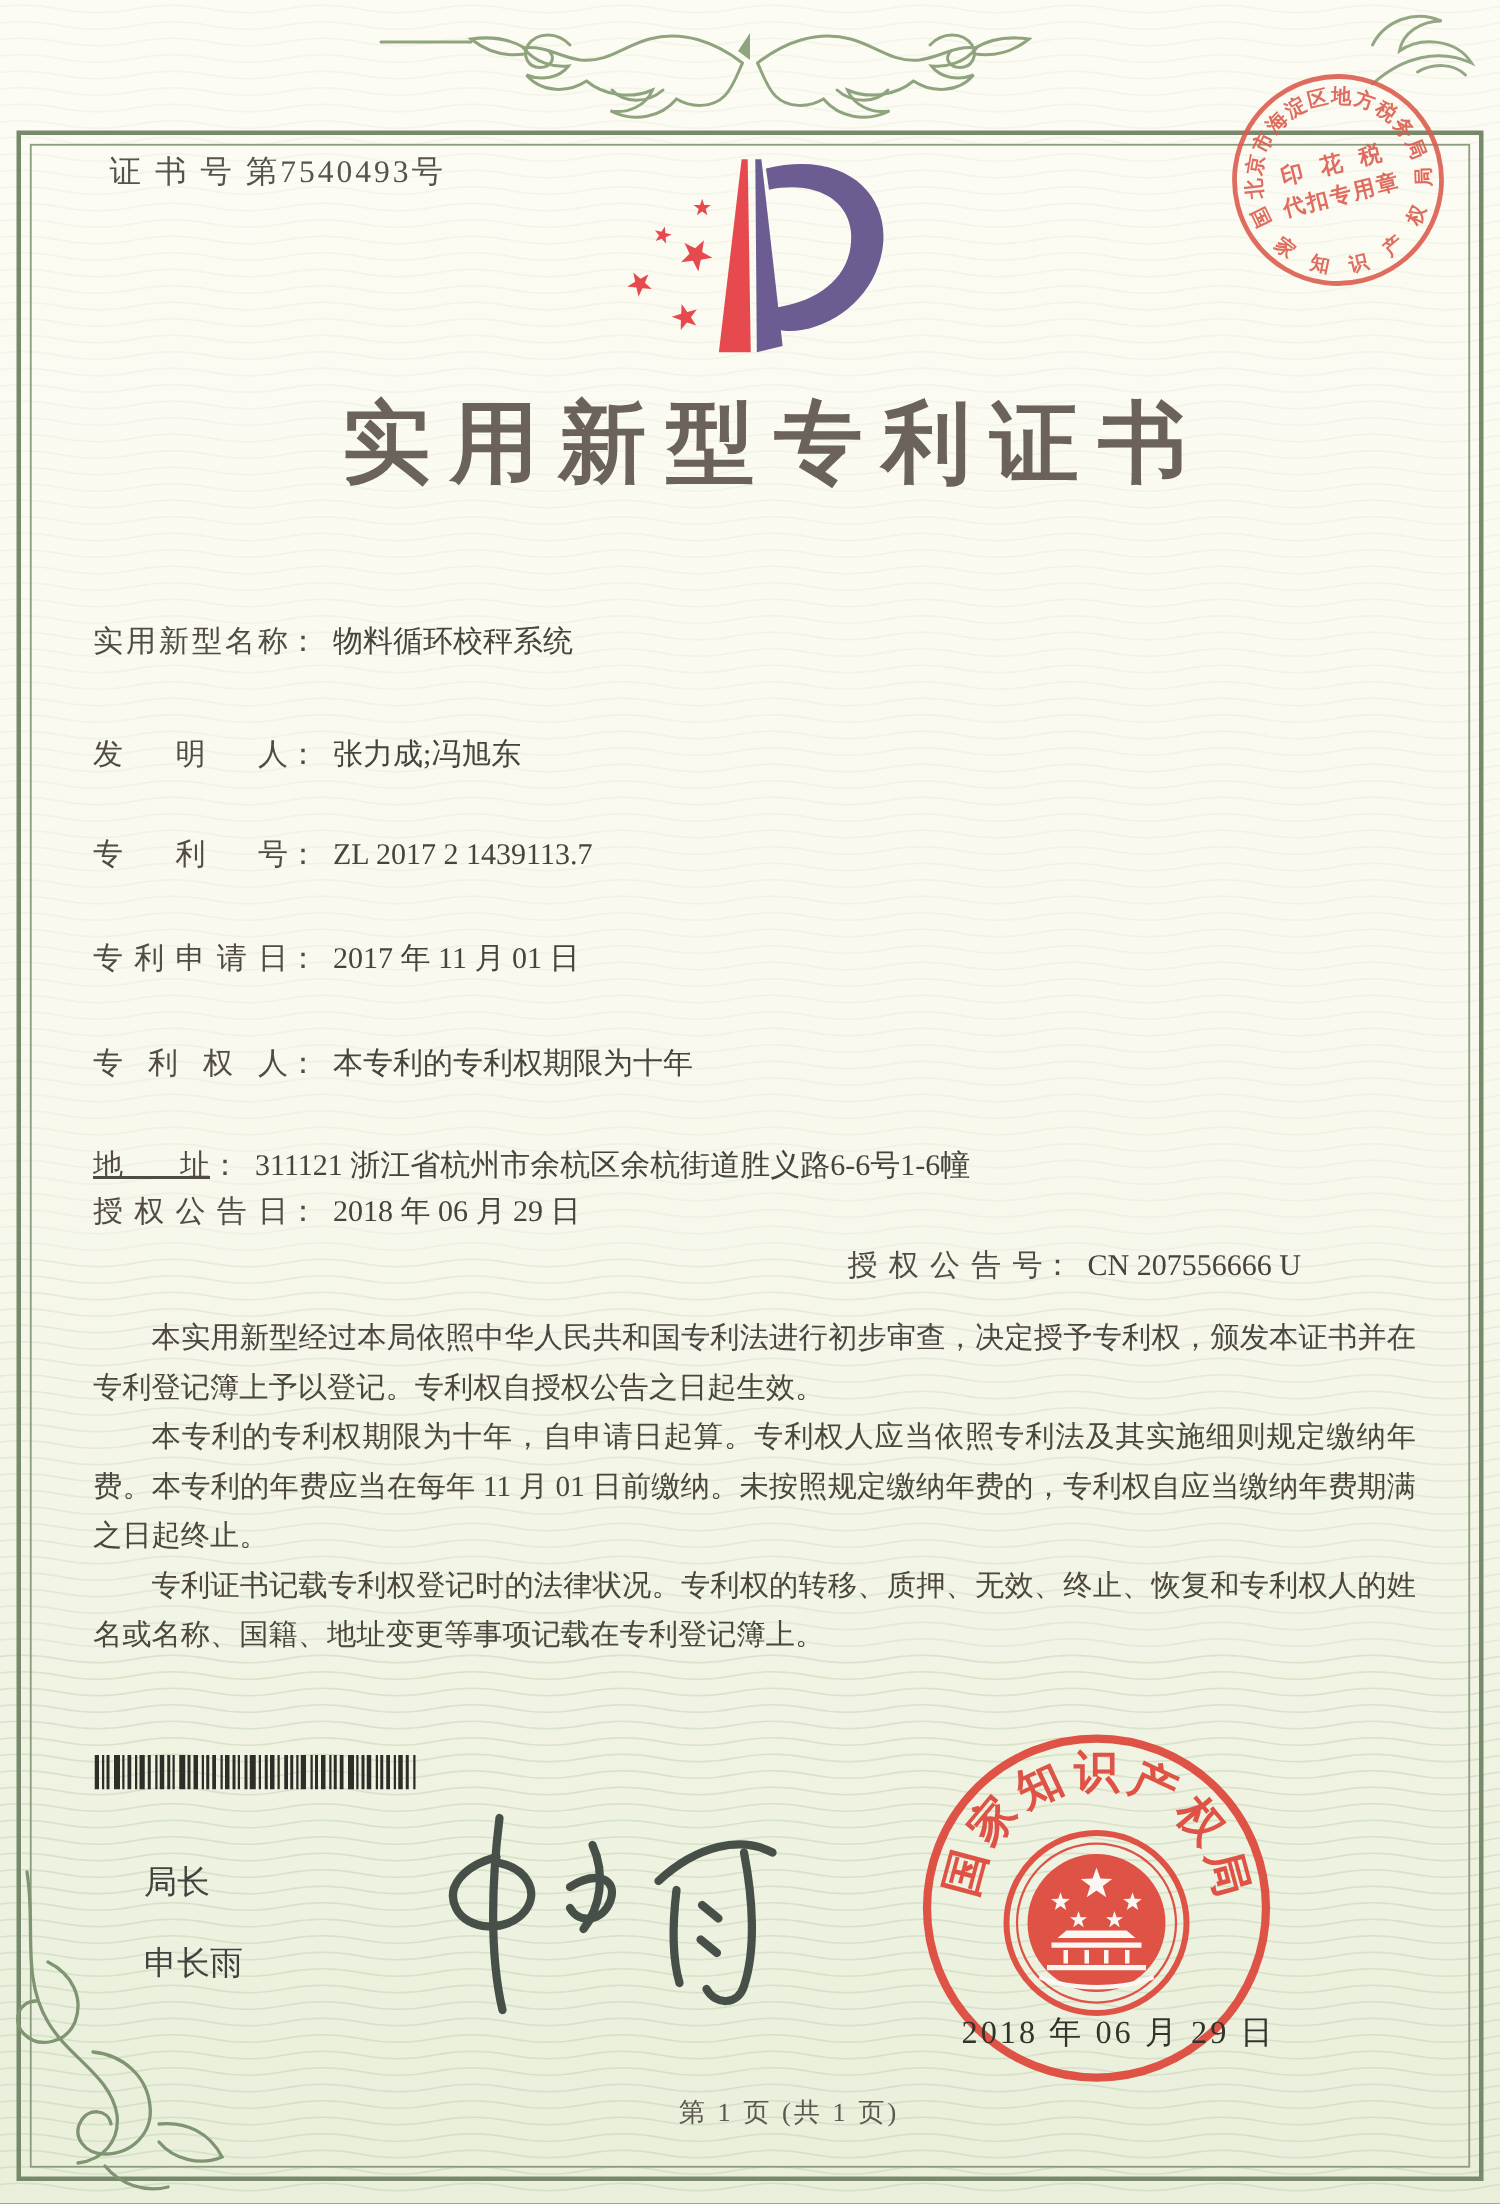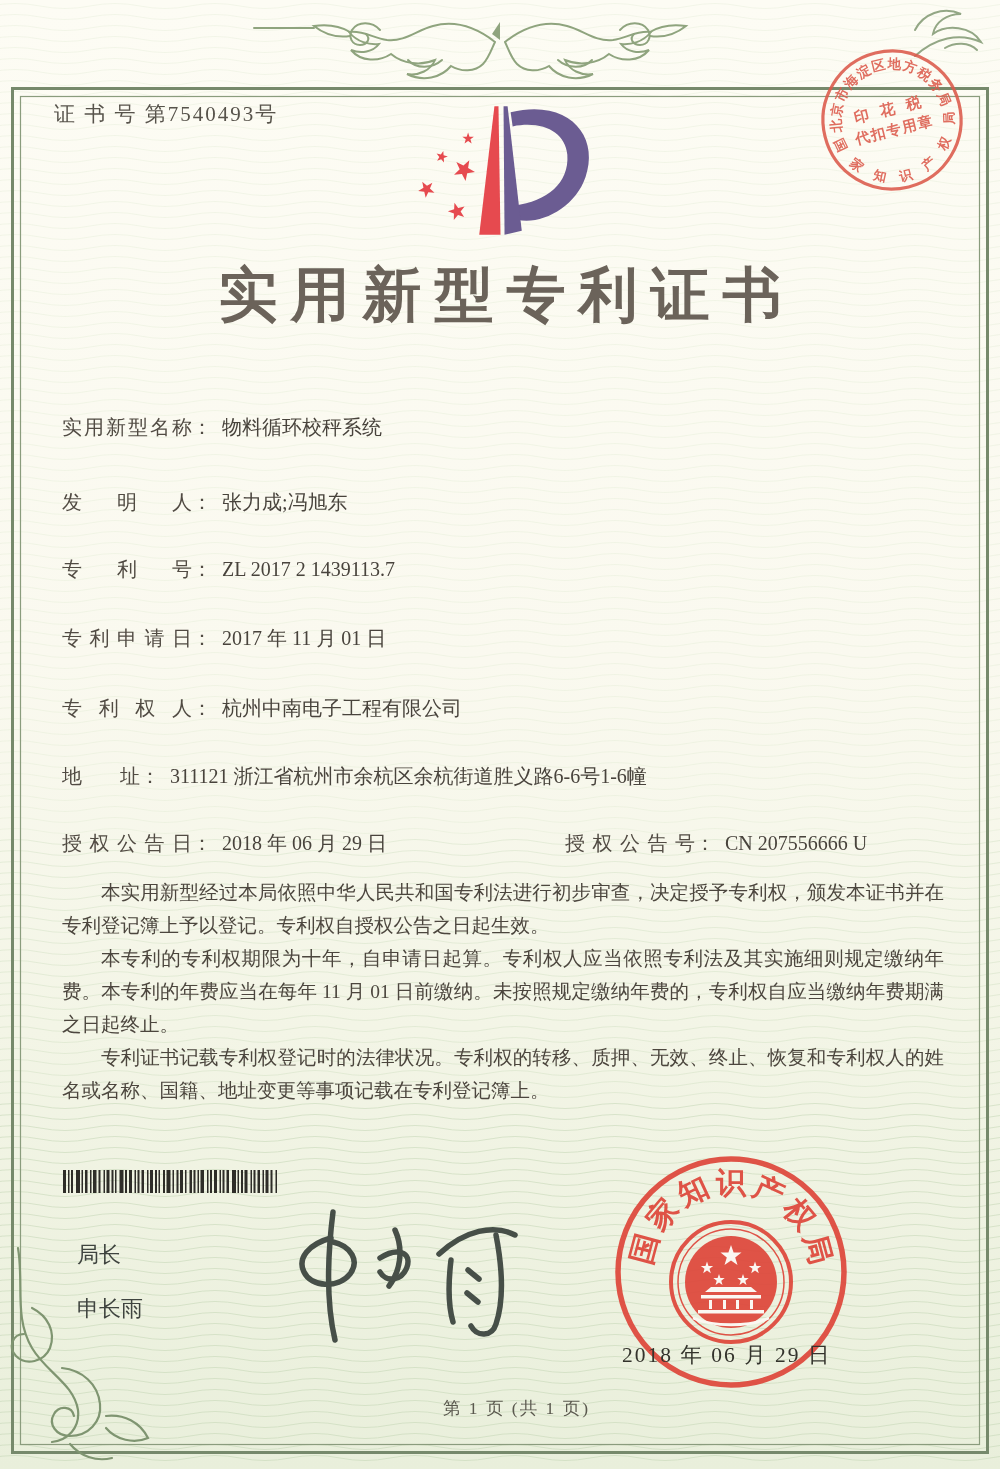--- a/index.html
+++ b/index.html
@@ -4,28 +4,28 @@
 <style>
   html,body{margin:0;padding:0;background:#888;}
   #page{
     position:relative;width:1000px;height:1469px;margin:0 auto;overflow:hidden;
     background:linear-gradient(180deg,#fdfcf4 0%,#faf9ef 45%,#f3f5e6 70%,#e9efdb 100%);
     font-family:"Liberation Serif","DejaVu Serif",serif;color:#4c473f;
   }
   svg{display:block}
   #bg-waves{position:absolute;left:0;top:0;z-index:0;}
   #frame{position:absolute;left:0;top:0;z-index:1;}
-  .txt{position:absolute;z-index:2;}
+  .txt{position:absolute;z-index:2;margin-left:19px;}
   #cert-number{left:54px;top:100px;font-size:21px;letter-spacing:2px;color:#57534b;}
   #logo{position:absolute;left:398px;top:92px;z-index:2;}
   #title{left:0;right:0;top:256px;text-align:center;font-size:59px;font-weight:700;
          letter-spacing:13px;padding-left:13px;color:#6b635a;}
   .field{position:absolute;left:62px;z-index:2;font-size:20px;white-space:nowrap;color:#514b43;}
   .flabel{display:inline-block;width:130px;text-align:justify;text-align-last:justify;vertical-align:bottom;}
-  .flabel.narrow{width:78px;}
+  .flabel.narrow{width:78px;text-decoration:underline;}
   .fcolon{margin-right:10px;}
   .fvalue{color:#48433c;}
   #grant-no{position:absolute;left:565px;z-index:2;font-size:20px;white-space:nowrap;color:#514b43;}
   #body-text{position:absolute;left:62px;top:876px;width:882px;z-index:2;
     font-size:19.5px;line-height:33px;text-align:justify;color:#4c463e;}
   #body-text p{margin:0;text-indent:2em;}
   #barcode{position:absolute;left:63px;top:1170px;z-index:2;}
   #director-title{left:77px;top:1240px;font-size:22px;color:#3f443f;font-family:Liberation Mono, monospace;}
   #director-name{left:77px;top:1294px;font-size:22px;color:#3f443f;font-family:Liberation Mono, monospace;}
   #signature{position:absolute;left:245px;top:1200px;z-index:2;}
@@ -231,26 +231,26 @@
   <div class="field" style="top:489px">
     <span class="flabel">发明人</span><span class="fcolon">：</span><span class="fvalue">张力成;冯旭东</span>
   </div>
   <div class="field" style="top:556px">
     <span class="flabel">专利号</span><span class="fcolon">：</span><span class="fvalue">ZL 2017 2 1439113.7</span>
   </div>
   <div class="field" style="top:625px">
     <span class="flabel">专利申请日</span><span class="fcolon">：</span><span class="fvalue">2017 年 11 月 01 日</span>
   </div>
   <div class="field" style="top:695px">
-    <span class="flabel">专利权人</span><span class="fcolon">：</span><span class="fvalue">杭州中南电子工程有限公司</span>
+    <span class="flabel">专利权人</span><span class="fcolon">：</span><span class="fvalue">本专利的专利权期限为十年</span>
   </div>
   <div class="field" style="top:763px">
     <span class="flabel narrow">地址</span><span class="fcolon">：</span><span class="fvalue">311121 浙江省杭州市余杭区余杭街道胜义路6-6号1-6幢</span>
   </div>
-  <div class="field" style="top:830px">
+  <div class="field" style="top:794px">
     <span class="flabel">授权公告日</span><span class="fcolon">：</span><span class="fvalue">2018 年 06 月 29 日</span>
   </div>
   <div id="grant-no" style="top:830px">
     <span class="flabel">授权公告号</span><span class="fcolon">：</span><span class="fvalue">CN 207556666 U</span>
   </div>
 
   <div id="body-text">
     <p>本实用新型经过本局依照中华人民共和国专利法进行初步审查，决定授予专利权，颁发本证书并在专利登记簿上予以登记。专利权自授权公告之日起生效。</p>
     <p>本专利的专利权期限为十年，自申请日起算。专利权人应当依照专利法及其实施细则规定缴纳年费。本专利的年费应当在每年 11 月 01 日前缴纳。未按照规定缴纳年费的，专利权自应当缴纳年费期满之日起终止。</p>
     <p>专利证书记载专利权登记时的法律状况。专利权的转移、质押、无效、终止、恢复和专利权人的姓名或名称、国籍、地址变更等事项记载在专利登记簿上。</p>

